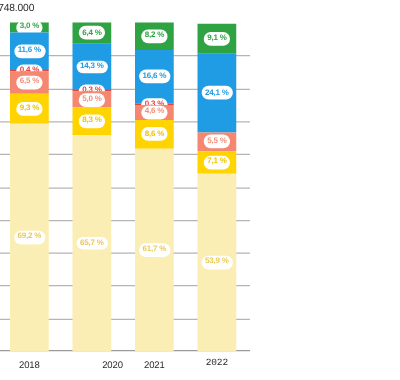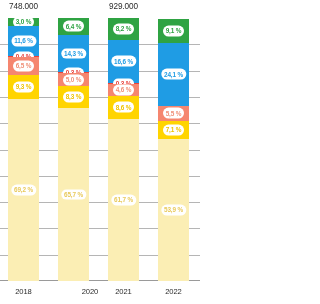--- a/index.html
+++ b/index.html
@@ -11,21 +11,21 @@
     position:relative;
   }
   #chart-root{position:absolute;left:0;top:0;width:200px;height:304px;}
 
   
   .totals-row{
     position:absolute;left:0;top:0;width:200px;height:18px;
   }
   .total-label{
     position:absolute;top:2px;
-    width:50px;text-align:center;
+    width:50px;text-align:left;
     font-size:8.2px;color:#2b2b2b;
     letter-spacing:-0.1px;
     white-space:nowrap;
   }
 
   
   .plot{
     position:absolute;left:0;top:18px;width:200px;height:263px;
   }
   .gridline{
@@ -69,21 +69,20 @@
     letter-spacing:-0.1px;
   }
 </style>
 </head>
 <body>
 
 <div id="chart-root">
 
   <div class="totals-row">
       <div class="total-label" style="left: -1.5px;">748.000</div>
-      <div class="total-label" style="left: 98.5px;">929.000</div>
     </div>
 
   <div class="plot">
       <div class="gridline" style="top: 236.7px; background: rgb(181, 181, 181);"></div>
       <div class="gridline" style="top: 210.4px; background: rgb(181, 181, 181);"></div>
       <div class="gridline" style="top: 184.1px; background: rgb(181, 181, 181);"></div>
       <div class="gridline" style="top: 157.8px; background: rgb(181, 181, 181);"></div>
       <div class="gridline" style="top: 131.5px; background: rgb(181, 181, 181);"></div>
       <div class="gridline" style="top: 105.2px; background: rgb(181, 181, 181);"></div>
       <div class="gridline" style="top: 78.9px; background: rgb(181, 181, 181);"></div>
@@ -166,16 +165,16 @@
         <div class="seg" style="height: 141.757px; background: rgb(251, 238, 180);">
           <div class="pill" style="color: rgb(232, 201, 90);">53,9 %</div>
         </div>
       </div>
     </div>
 
   <div class="years-row">
       <div class="year-label" style="left: -1.5px;">2018</div>
       <div class="year-label" style="left: 65px;">2020</div>
       <div class="year-label" style="left: 98.5px;">2021</div>
-      <div class="year-label" style="left: 148.5px;">2022</div>
+      <div class="year-label" style="left: 148.5px; font-family: Liberation Mono, monospace;">2022</div>
     </div>
 
 </div>
 
 </body></html>

